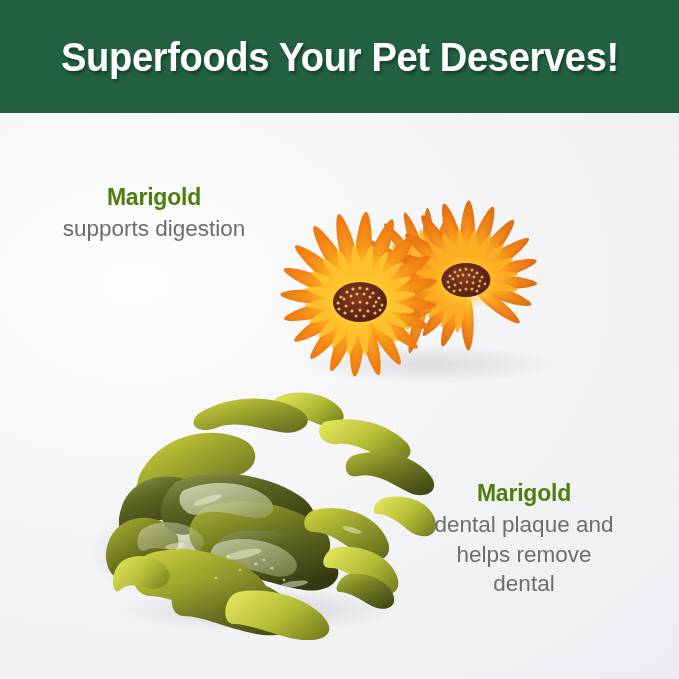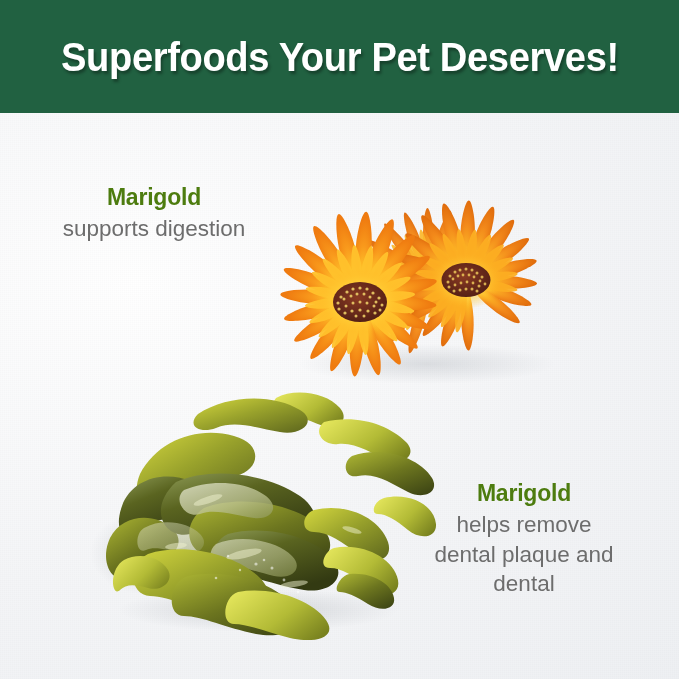--- a/index.html
+++ b/index.html
@@ -411,18 +411,18 @@
         <circle cx="196" cy="202" r="1.4"></circle>
           <circle cx="140" cy="178" r="1.2"></circle>
         <circle cx="210" cy="214" r="1.3"></circle>
           <circle cx="128" cy="200" r="1.3"></circle>
       </g>
     </svg>
   </div>
 
   <div class="caption" id="seaweed-caption">
     <span class="lead">Marigold</span>
+    <span class="ln">dental plaque and</span>
     <span class="ln">helps remove</span>
-    <span class="ln">dental plaque and</span>
     <span class="ln">dental</span>
   </div>
 
 </div>
 
 </body></html>

